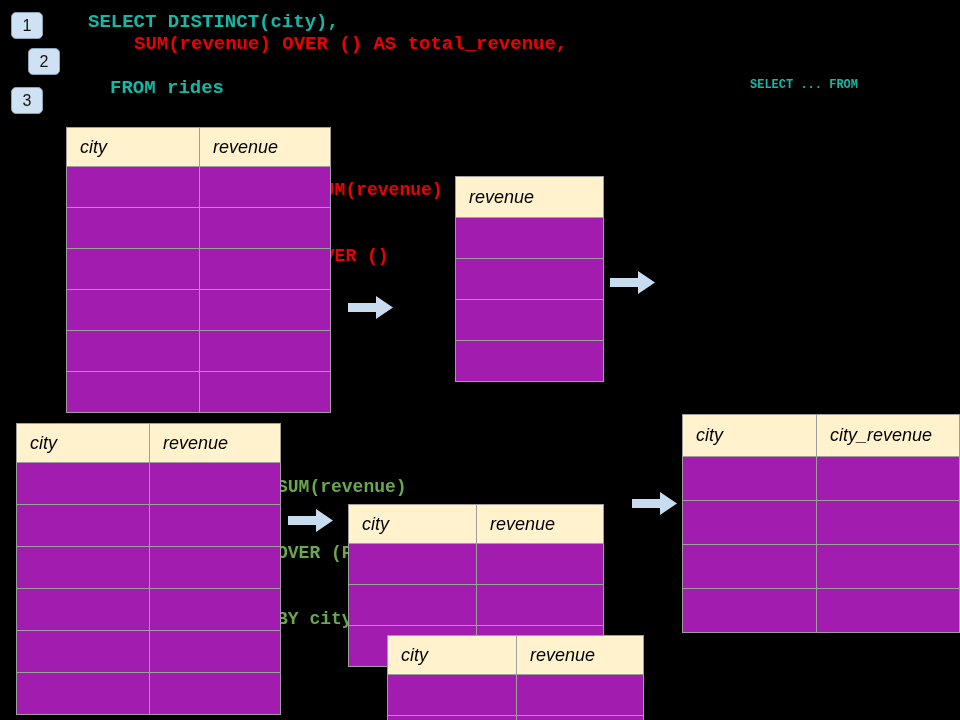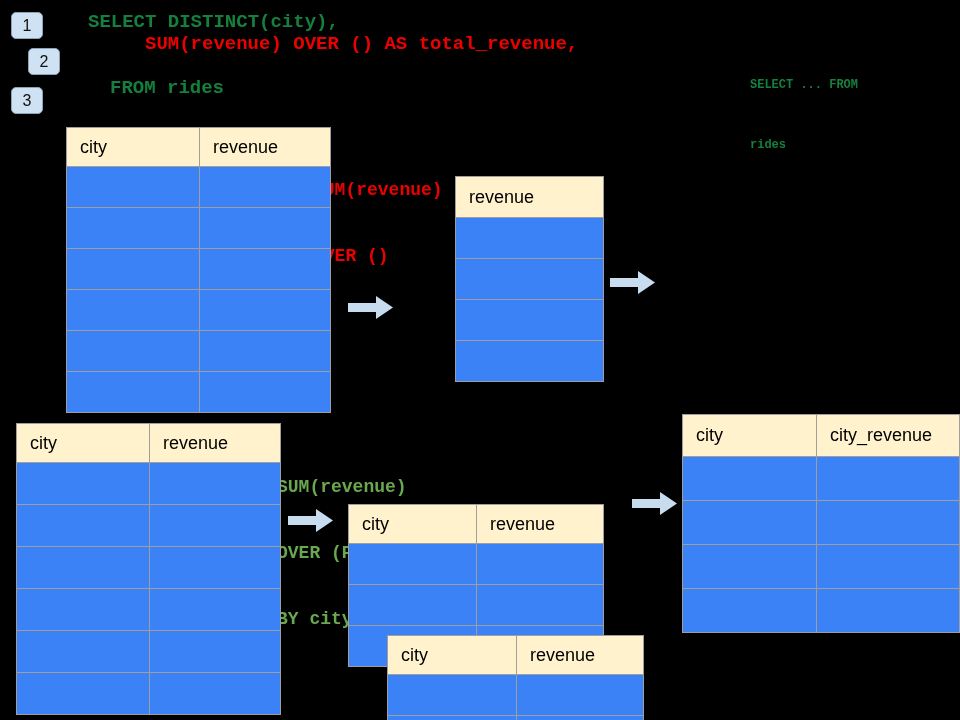--- a/index.html
+++ b/index.html
@@ -21,38 +21,39 @@
   #badge-1{left:11px;top:12px}
   #badge-2{left:28px;top:48px}
   #badge-3{left:11px;top:87px}
 
   
   .code{
     position:absolute;font-family:"Liberation Mono","DejaVu Sans Mono",monospace;
     font-weight:700;white-space:pre;line-height:22px;
   }
   .sql-line{font-size:19px}
-  .purple{color:#15803d}
+  .purple{color:#14b8a6}
   .red{color:#ee0000}
   .green{color:#6aa84f}
   #sql-1{left:88px;top:11px}
-  #sql-2{left:145px;top:33px}
+  #sql-2{left:134px;top:33px}
   #sql-3{left:133px;top:55px}
   #sql-4{left:110px;top:77px}
   #sql-5{left:110px;top:99px}
 
   #side-snippet{left:750px;top:35px;font-size:12px;line-height:20px}
 
   #ann-total{left:313px;top:135px;font-size:18px}
   #ann-partition{left:277px;top:432px;font-size:18px}
 
   
   table.tbl{
     position:absolute;border-collapse:collapse;table-layout:fixed;
-    background:#3b82f6;
+    background:#a21caf;
+    font-style:italic;
   }
   table.tbl th{
     background:#fff2cc;color:#000;font-weight:400;font-size:18px;
     font-family:"Liberation Sans",sans-serif;text-align:left;
     padding:0 0 0 13px;border:1px solid #9e9e9e;
     white-space:nowrap;overflow:hidden;
   }
   table.tbl td{border:1px solid #9e9e9e;padding:0}
 
   #t-rides-top{left:66px;top:127px}
@@ -101,21 +102,20 @@
   <div class="badge" id="badge-1">1</div>
   <div class="badge" id="badge-2">2</div>
   <div class="badge" id="badge-3">3</div>
 
   <div class="code sql-line purple" id="sql-1">SELECT DISTINCT(city),</div>
   <div class="code sql-line red" id="sql-2">SUM(revenue) OVER () AS total_revenue,</div>
   <div class="code sql-line purple" id="sql-4">FROM rides</div>
 
   <div class="code purple" id="side-snippet">
     <div>SELECT ... FROM</div>
-    <div>rides</div>
   </div>
 
   <div class="code red" id="ann-total">
     <div>SUM(revenue)</div>
     <div>OVER ()</div>
   </div>
   <div class="code green" id="ann-partition">
     <div>SUM(revenue)</div>
     <div>OVER (PARTITION</div>
     <div>BY city)</div>

